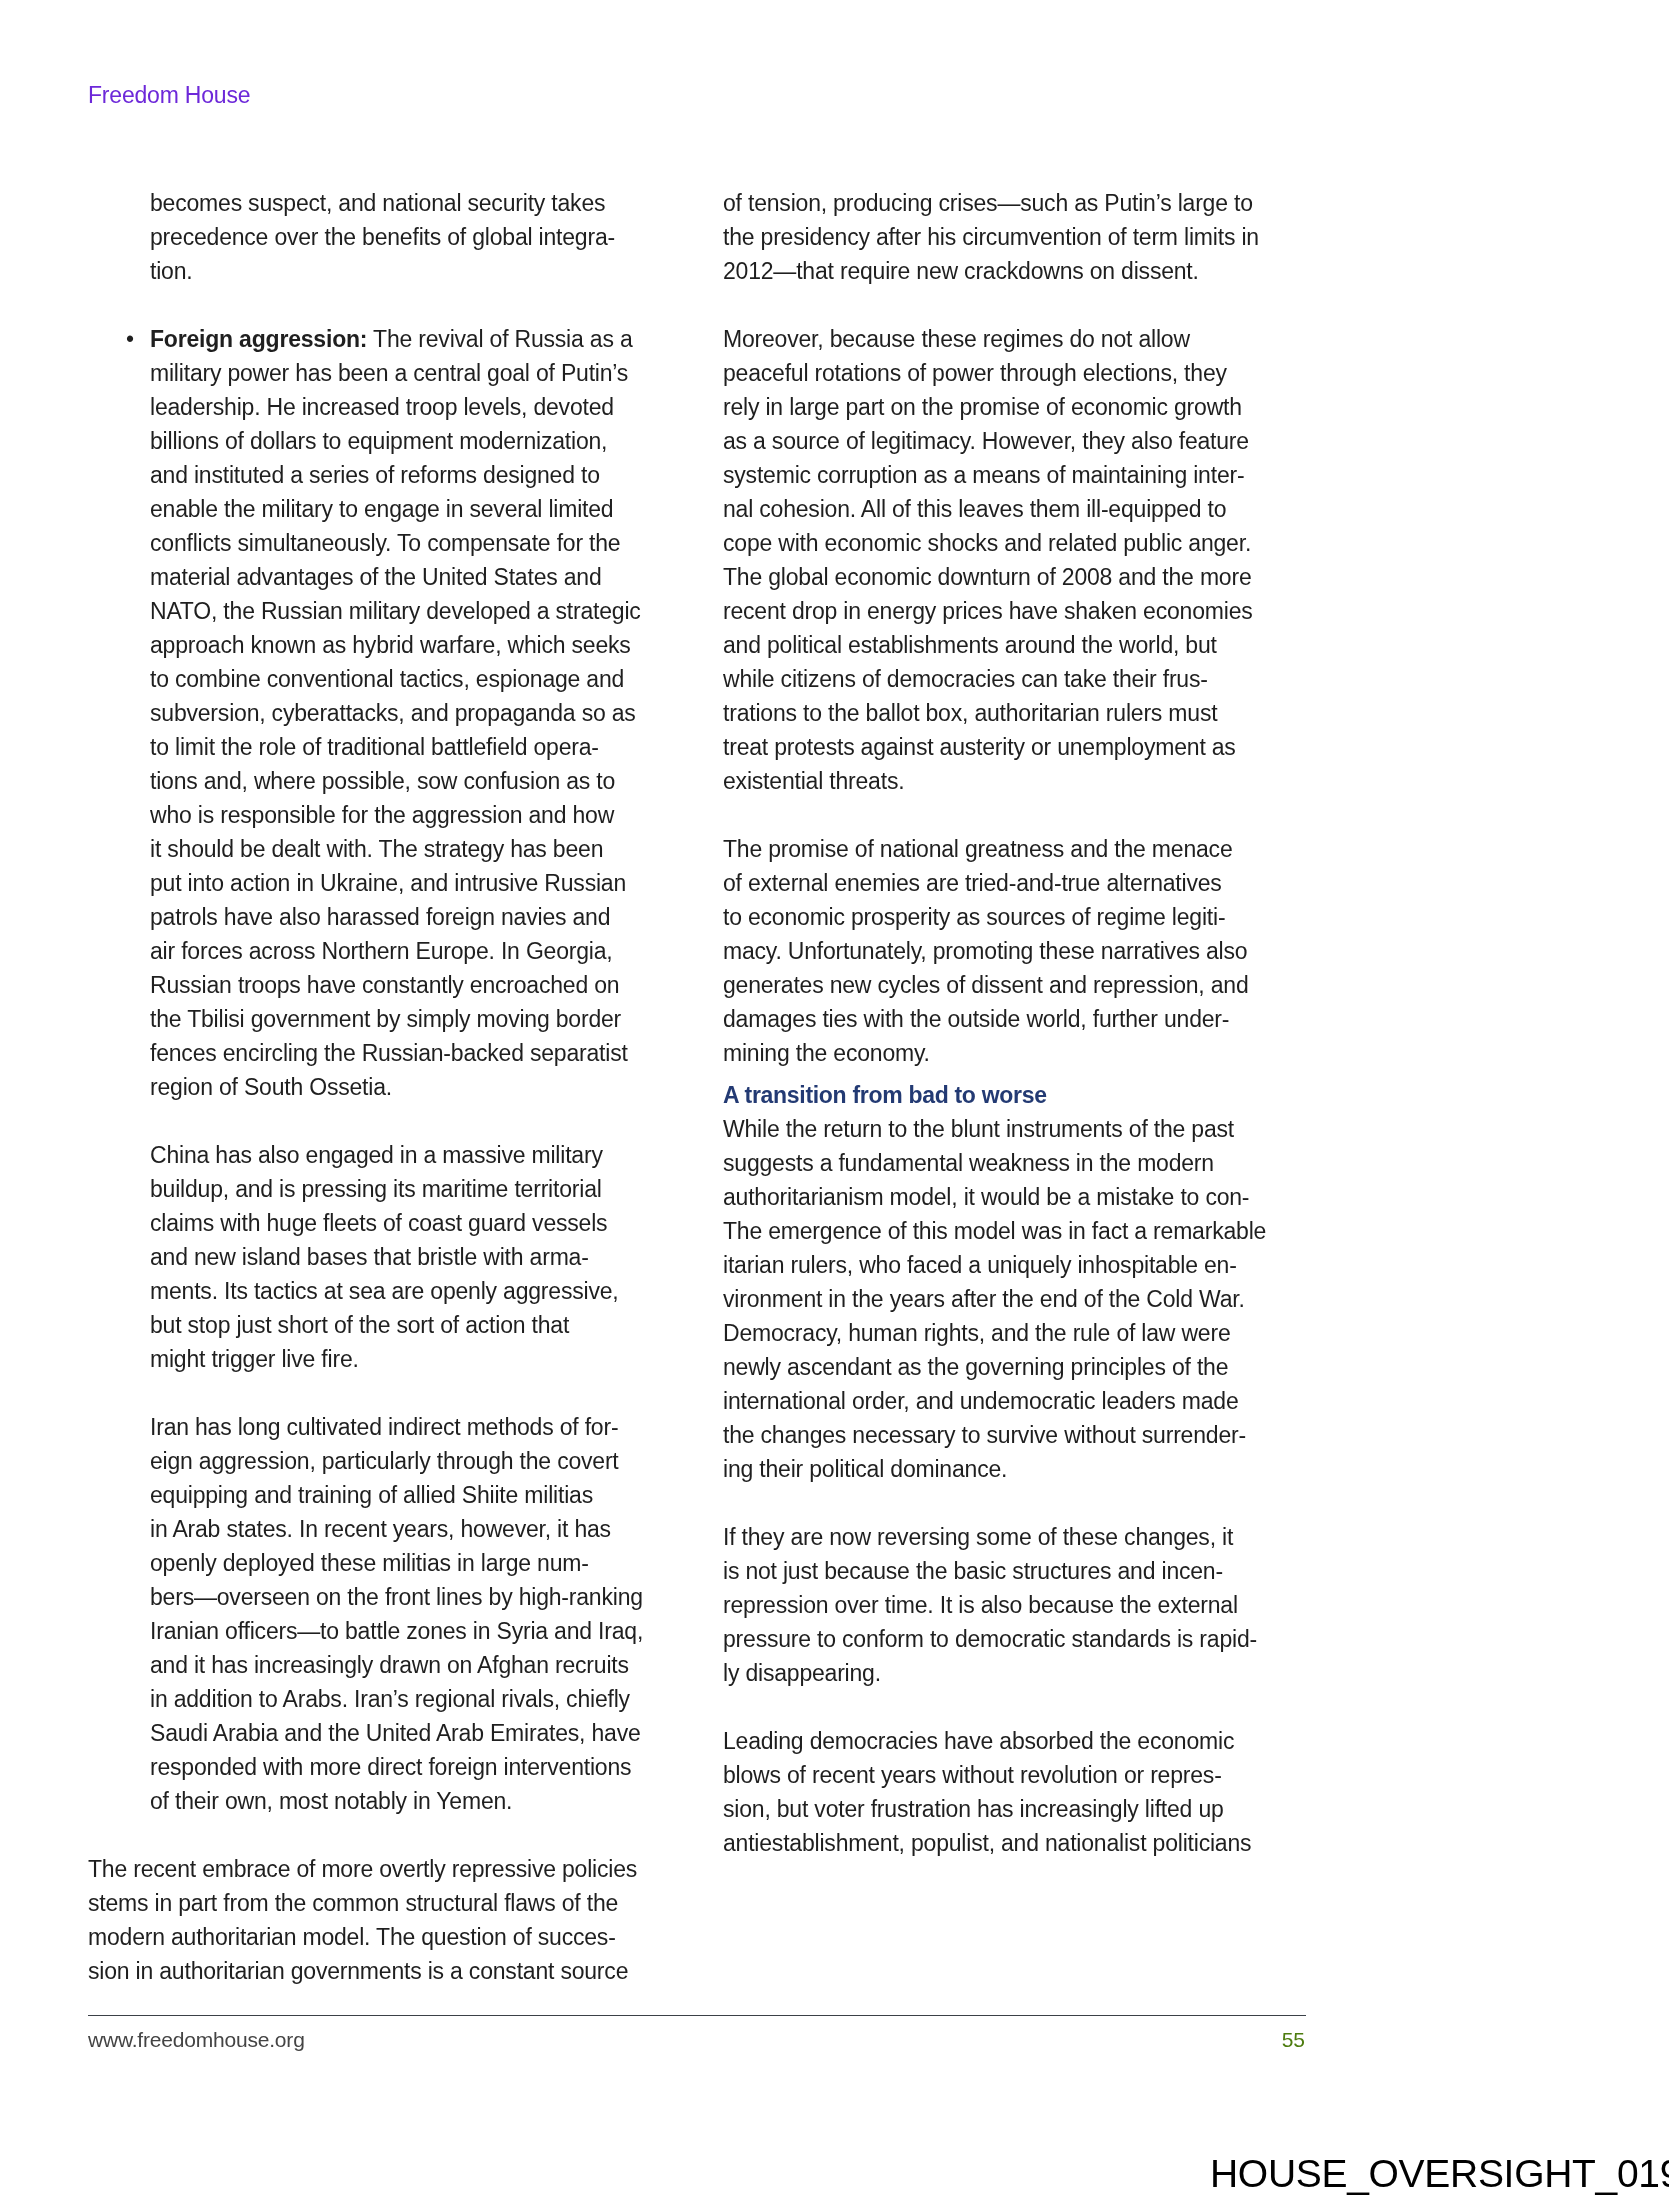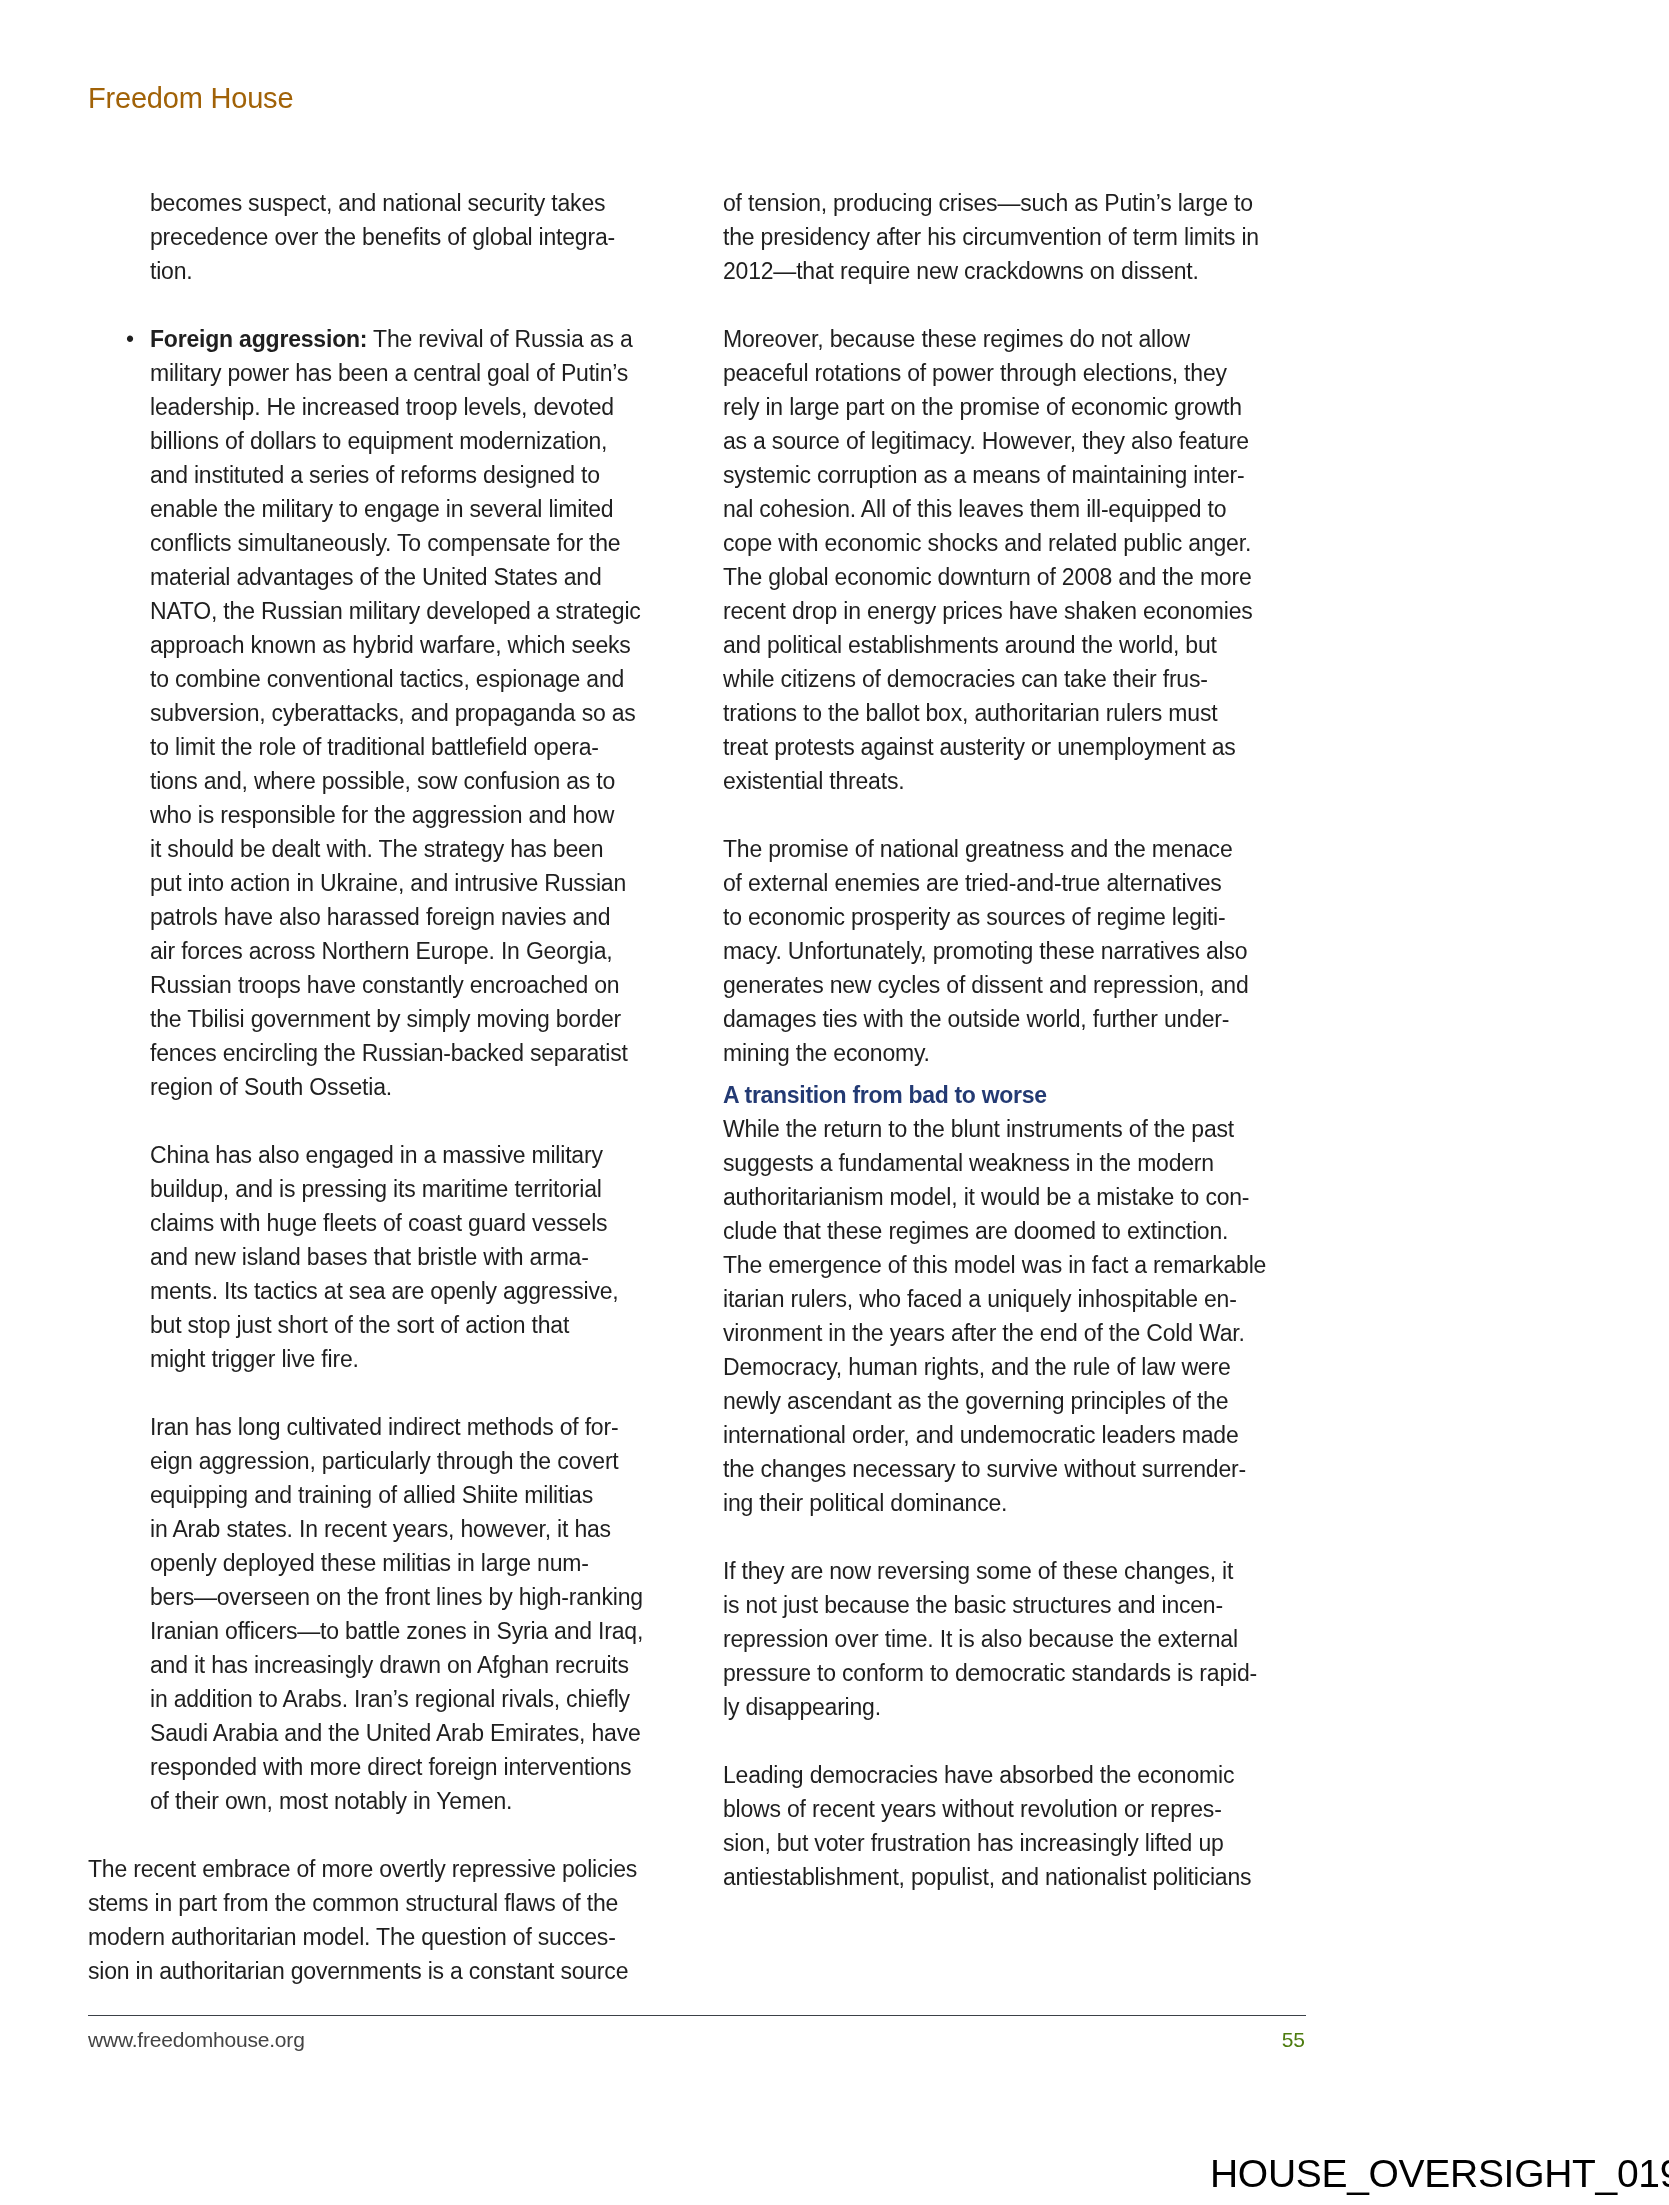--- a/index.html
+++ b/index.html
@@ -12,23 +12,23 @@
       height: 2205px;
       position: relative;
       overflow: hidden;
       color: #1e1e1e;
       font-family: "Liberation Sans", sans-serif;
     }
     .running-header {
       position: absolute;
       left: 88px;
       top: 82px;
-      font-size: 29px;
+      font-size: 23px;
       font-weight: 300;
-      color: #a16207;
+      color: #6d28d9;
       letter-spacing: -0.2px;
     }
     .column {
       position: absolute;
       top: 186px;
       font-size: 23px;
       line-height: 34px;
       letter-spacing: -0.2px;
       color: #1f1f1f;
     }
@@ -197,21 +197,20 @@
     <span class="line">damages ties with the outside world, further under-</span>
     <span class="line">mining the economy.</span>
   </div>
 
   <h2 class="section-heading" style="margin-top:7.9px">A transition from bad to worse</h2>
 
   <div class="para">
     <span class="line">While the return to the blunt instruments of the past</span>
     <span class="line">suggests a fundamental weakness in the modern</span>
     <span class="line">authoritarianism model, it would be a mistake to con-</span>
-    <span class="line">clude that these regimes are doomed to extinction.</span>
     <span class="line">The emergence of this model was in fact a remarkable</span>
     <span class="line">itarian rulers, who faced a uniquely inhospitable en-</span>
     <span class="line">vironment in the years after the end of the Cold War.</span>
     <span class="line">Democracy, human rights, and the rule of law were</span>
     <span class="line">newly ascendant as the governing principles of the</span>
     <span class="line">international order, and undemocratic leaders made</span>
     <span class="line">the changes necessary to survive without surrender-</span>
     <span class="line">ing their political dominance.</span>
   </div>
 

